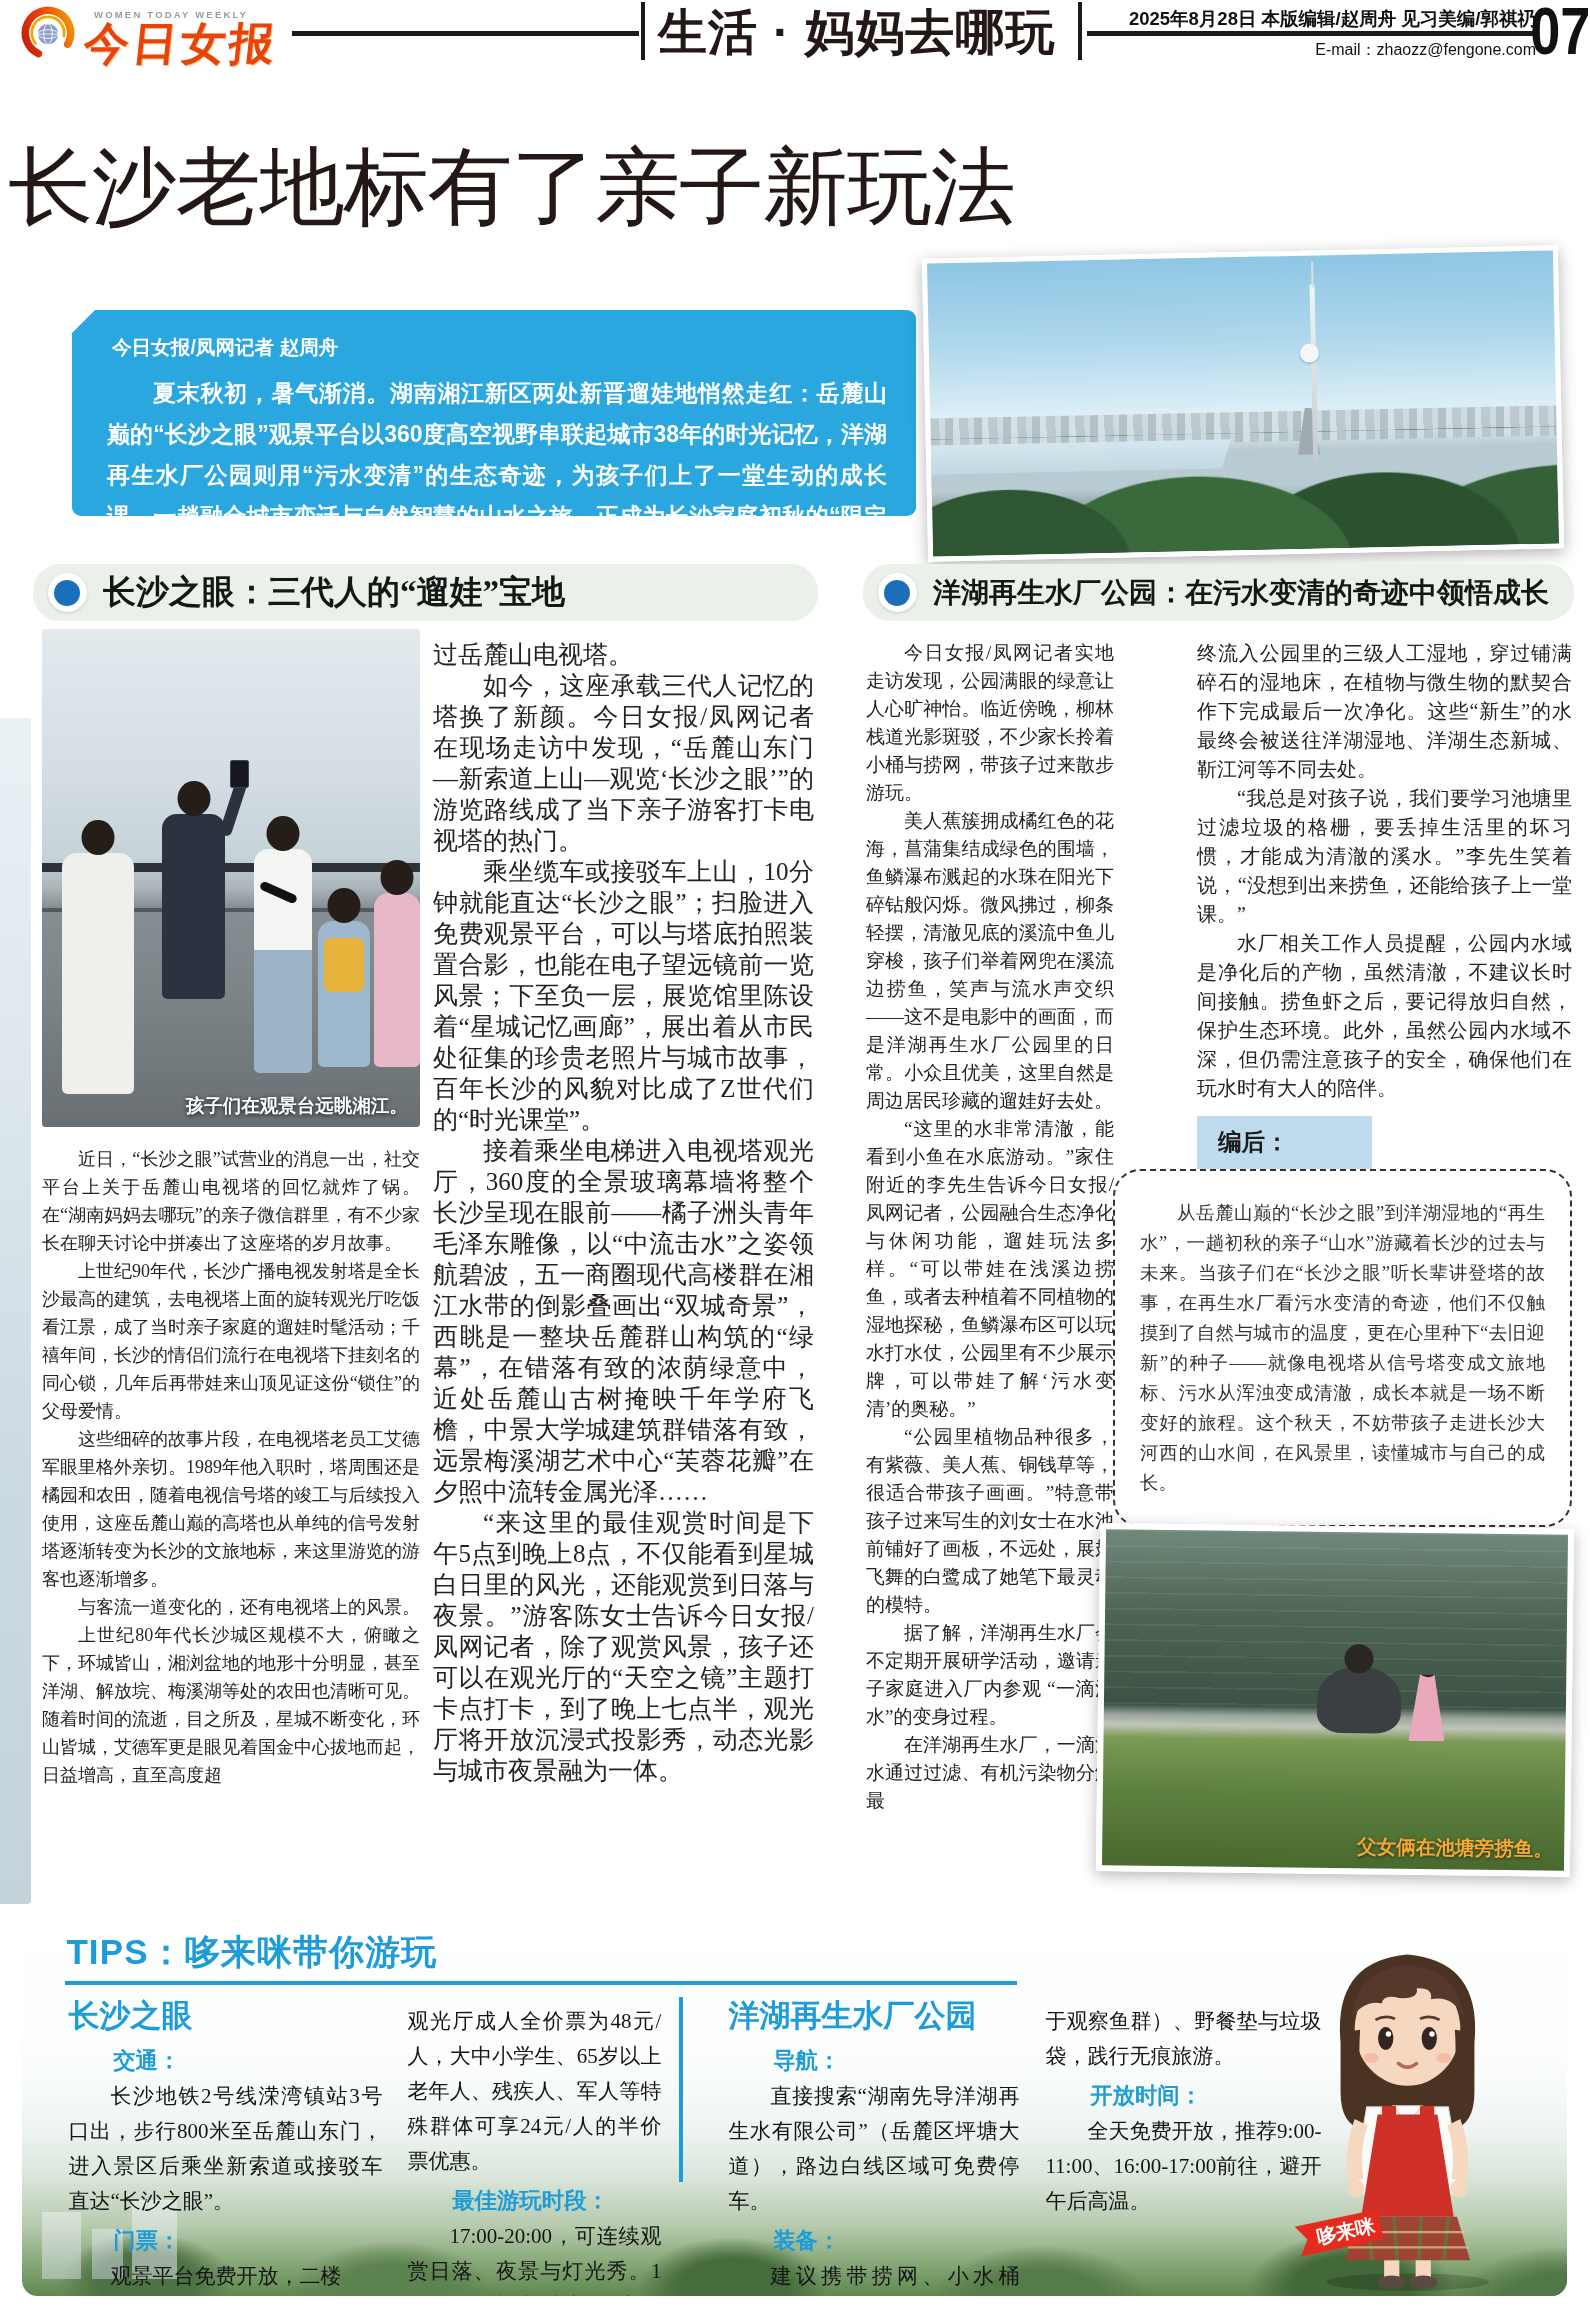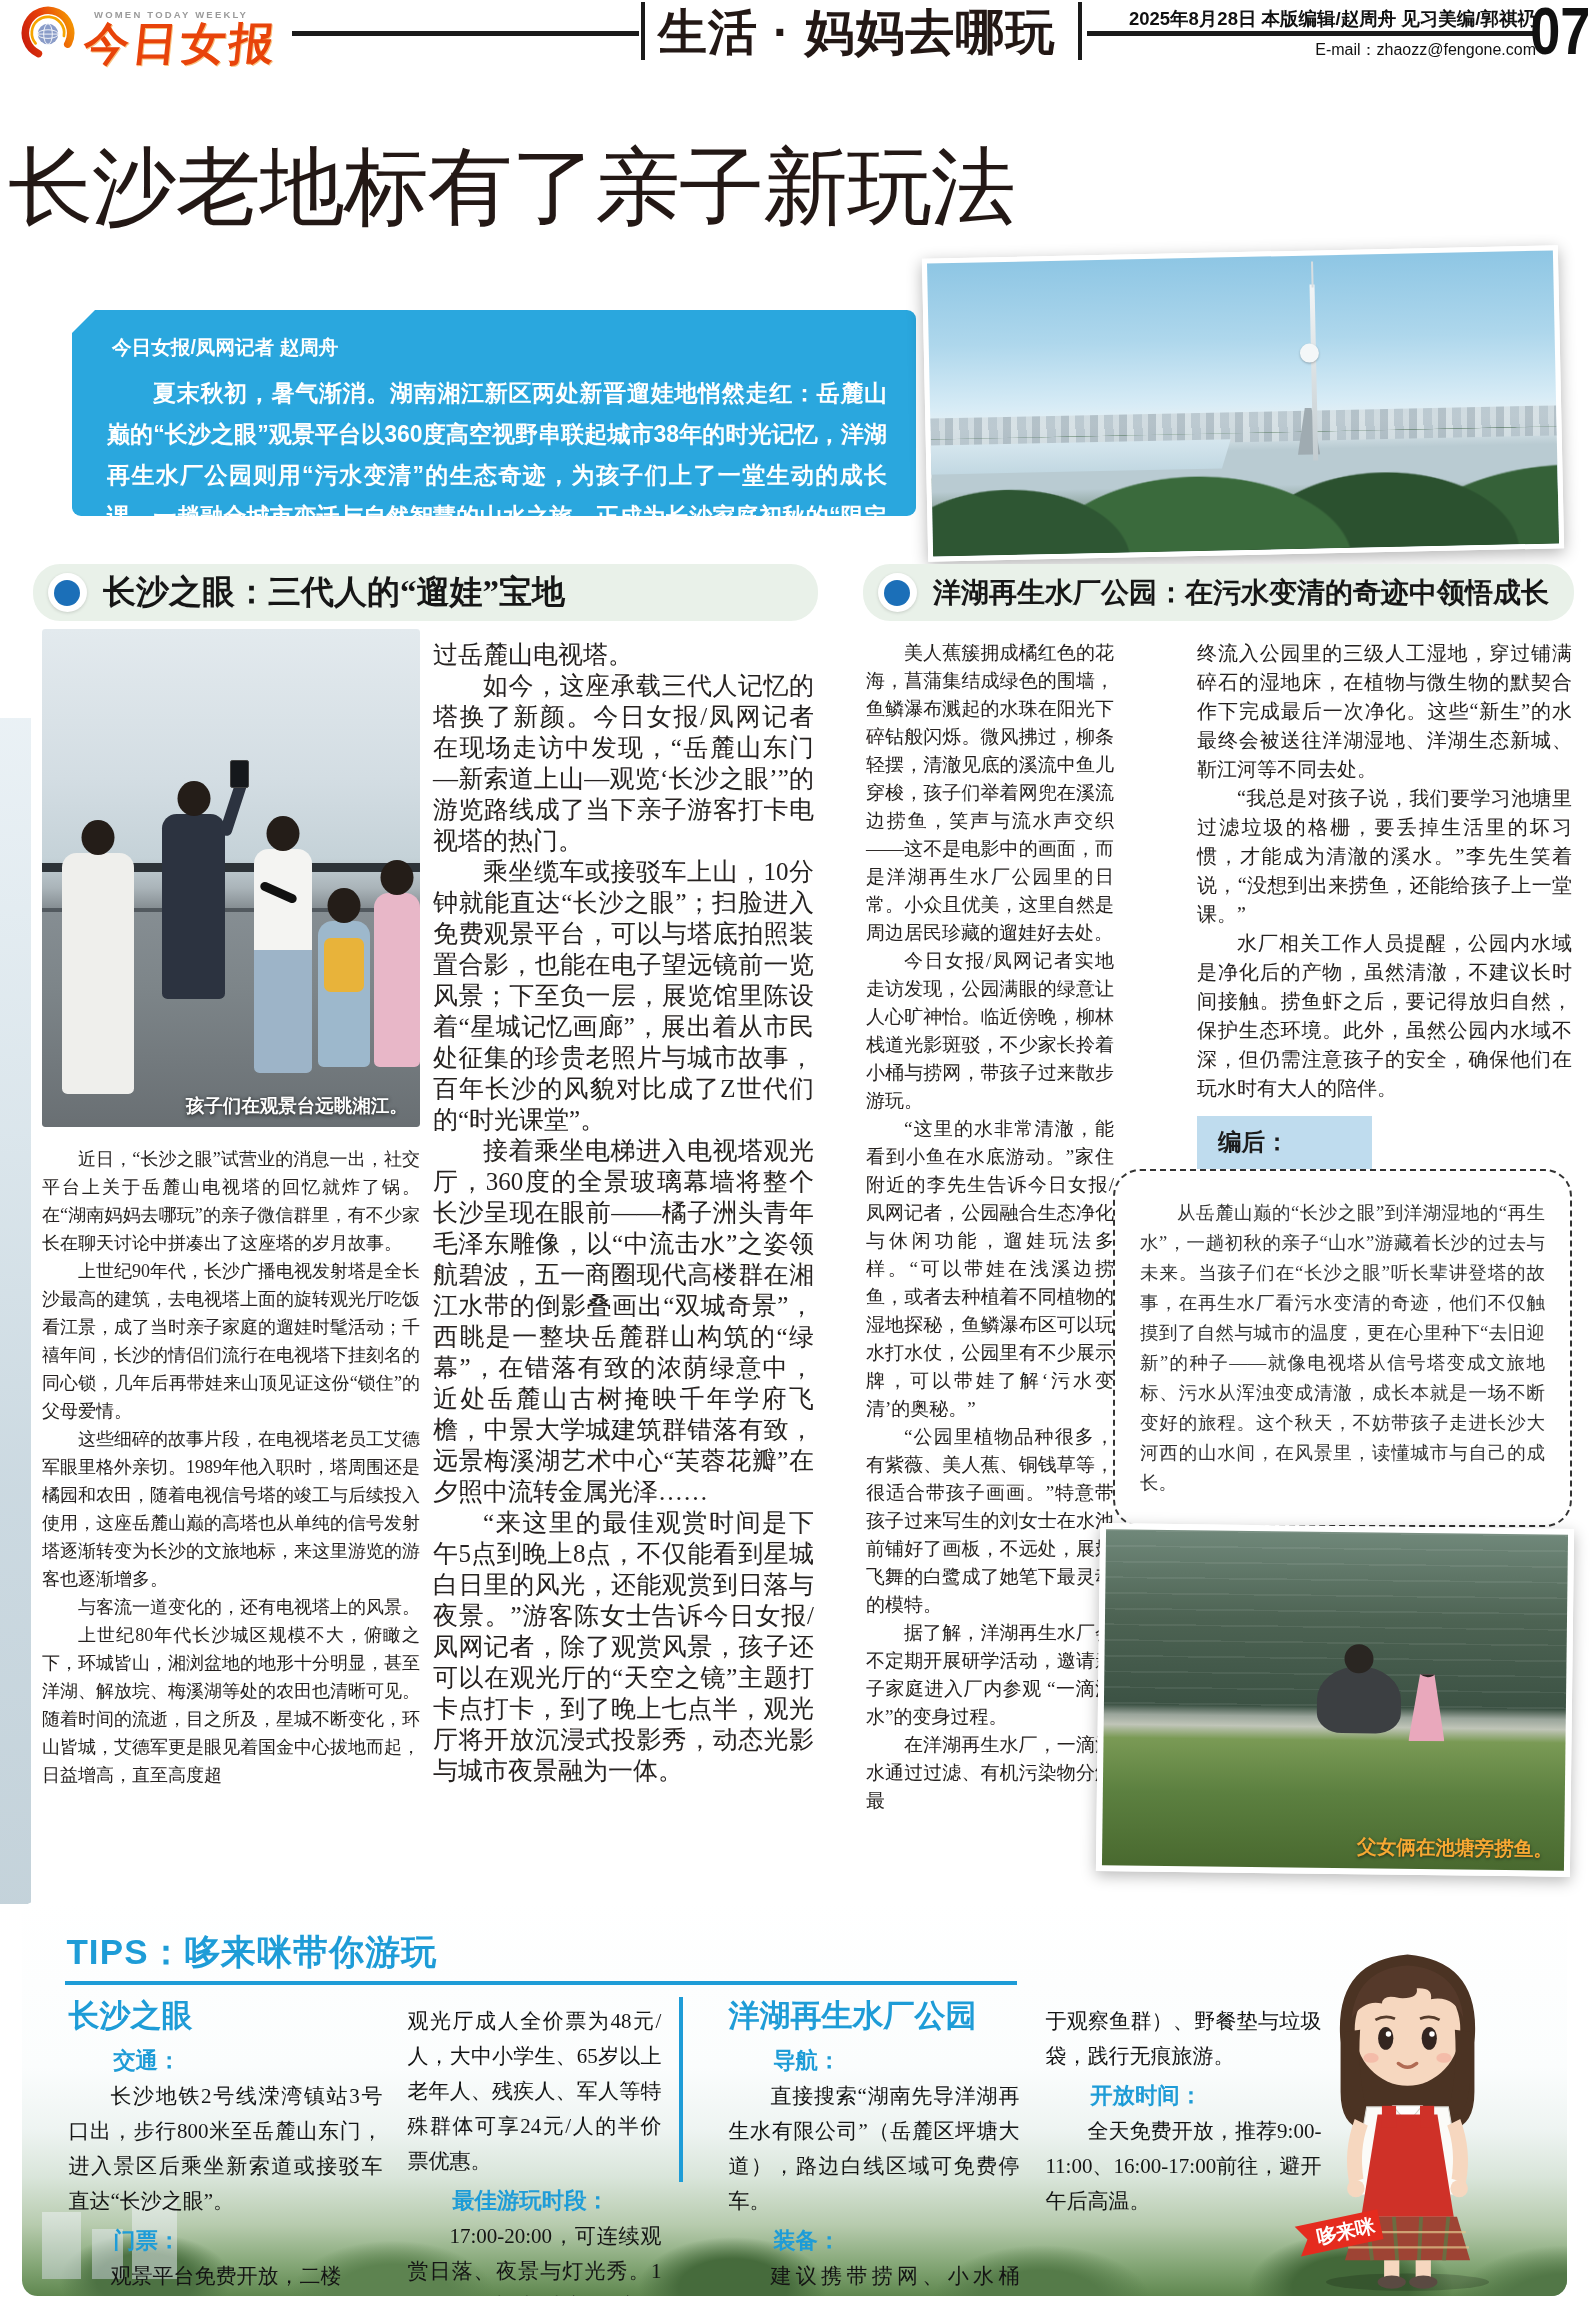--- a/index.html
+++ b/index.html
@@ -245,22 +245,22 @@
     </div>
 
   <div class="sec-bar bar-right">
     <div class="dot-wrap">
         <div class="dot"></div>
       </div>
     <div class="sec-title">洋湖再生水厂公园：在污水变清的奇迹中领悟成长</div>
   </div>
 
   <div class="article rcol1">
+      <p>今日女报/凤网记者实地走访发现，公园满眼的绿意让人心旷神怡。临近傍晚，柳林栈道光影斑驳，不少家长拎着小桶与捞网，带孩子过来散步游玩。</p>
       <p>美人蕉簇拥成橘红色的花海，菖蒲集结成绿色的围墙，鱼鳞瀑布溅起的水珠在阳光下碎钻般闪烁。微风拂过，柳条轻摆，清澈见底的溪流中鱼儿穿梭，孩子们举着网兜在溪流边捞鱼，笑声与流水声交织——这不是电影中的画面，而是洋湖再生水厂公园里的日常。小众且优美，这里自然是周边居民珍藏的遛娃好去处。</p>
-      <p>今日女报/凤网记者实地走访发现，公园满眼的绿意让人心旷神怡。临近傍晚，柳林栈道光影斑驳，不少家长拎着小桶与捞网，带孩子过来散步游玩。</p>
       <p>“这里的水非常清澈，能看到小鱼在水底游动。”家住附近的李先生告诉今日女报/凤网记者，公园融合生态净化与休闲功能，遛娃玩法多样。“可以带娃在浅溪边捞鱼，或者去种植着不同植物的湿地探秘，鱼鳞瀑布区可以玩水打水仗，公园里有不少展示牌，可以带娃了解‘污水变清’的奥秘。”</p>
       <p>“公园里植物品种很多，有紫薇、美人蕉、铜钱草等，很适合带孩子画画。”特意带孩子过来写生的刘女士在水池前铺好了画板，不远处，展翅飞舞的白鹭成了她笔下最灵动的模特。</p>
       <p>据了解，洋湖再生水厂会不定期开展研学活动，邀请亲子家庭进入厂内参观 “一滴污水”的变身过程。</p>
       <p>在洋湖再生水厂，一滴污水通过过滤、有机污染物分解最</p>
     </div>
   <div class="article rcol2">
       <p class="noindent">终流入公园里的三级人工湿地，穿过铺满碎石的湿地床，在植物与微生物的默契合作下完成最后一次净化。这些“新生”的水最终会被送往洋湖湿地、洋湖生态新城、靳江河等不同去处。</p>
       <p>“我总是对孩子说，我们要学习池塘里过滤垃圾的格栅，要丢掉生活里的坏习惯，才能成为清澈的溪水。”李先生笑着说，“没想到出来捞鱼，还能给孩子上一堂课。”</p>
       <p>水厂相关工作人员提醒，公园内水域是净化后的产物，虽然清澈，不建议长时间接触。捞鱼虾之后，要记得放归自然，保护生态环境。此外，虽然公园内水域不深，但仍需注意孩子的安全，确保他们在玩水时有大人的陪伴。</p>
     </div>

